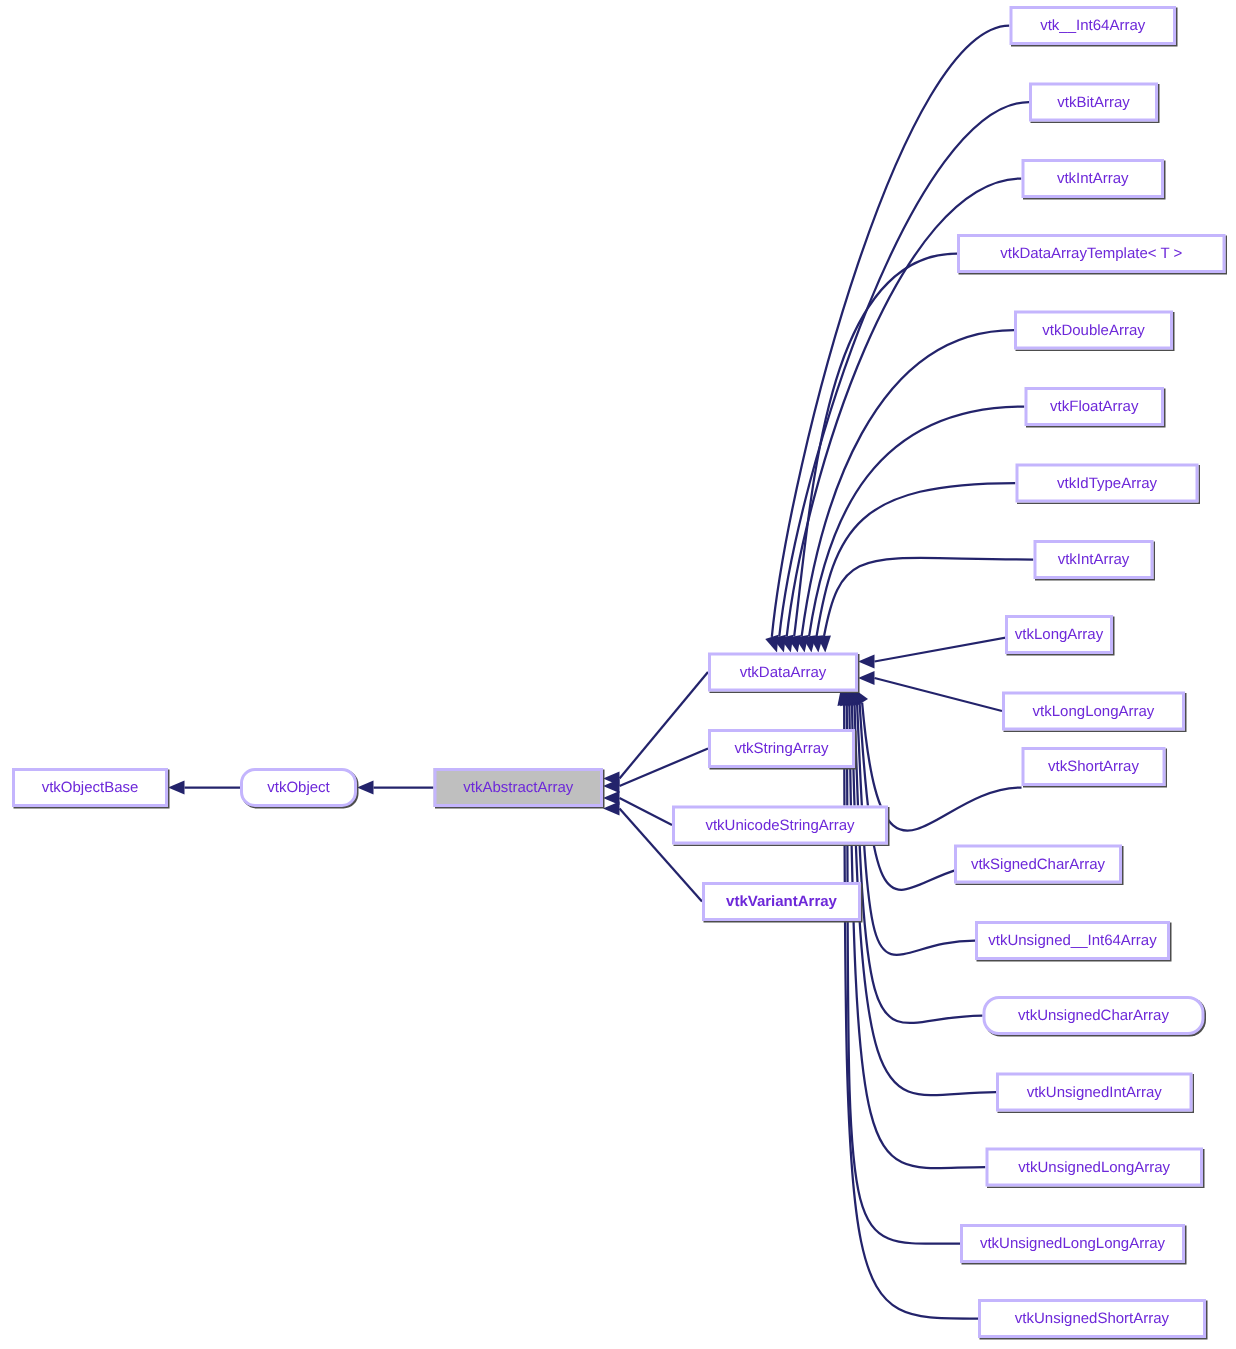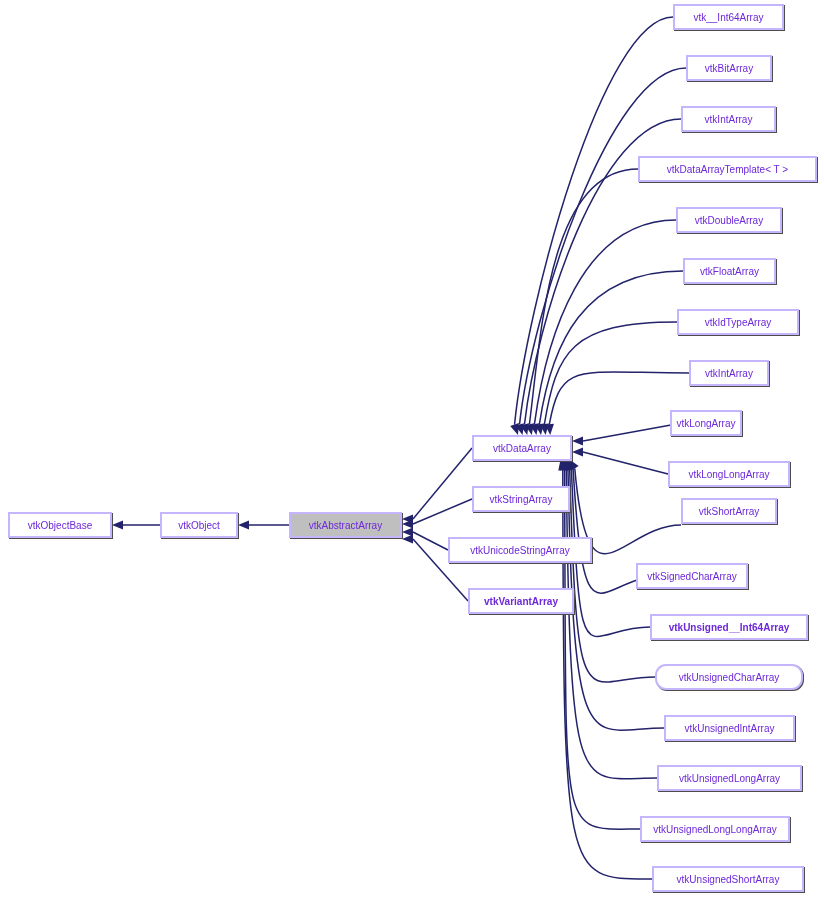--- a/index.html
+++ b/index.html
@@ -75,38 +75,38 @@
       <path class="head" d="M 564.2 459 L 572.2929903611079 467.75576992702605 L 563.650761402912 470.91042975561624 Z"></path>
       <path class="edge" d="M 657 778 C 577 778 570.5 809.5087013803817 566.2507222732747 469.5087013803817"></path>
       <path class="head" d="M 563 459 L 570.6452701232525 468.1493084297395 L 561.8561744232969 470.8680943310239 Z"></path>
       <path class="edge" d="M 640 829 C 556 829 567 847.6580366388171 564.5214435517997 469.65803663881707"></path>
       <path class="head" d="M 561.8 459 L 568.9784406916687 468.51997842624627 L 560.0644464119308 470.79609485138786 Z"></path>
       <path class="edge" d="M 652 879 C 564 879 563.5 885.7807323562537 562.7853626387457 469.7807323562537"></path>
       <path class="head" d="M 560.6 459 L 567.2936688968155 468.8668534345964 L 558.277056380676 470.69461127791095 Z"></path>
     </svg>
   <div id="node-layer">
       <div class="node" style="left: 8px; top: 512px; width: 104px; text-align: center;">vtkObjectBase</div>
-      <div class="node" style="left: 160px; top: 512px; width: 78px;">vtkObject</div>
+      <div class="node" style="left: 160px; top: 512px; width: 78px; border-radius: 10px;">vtkObject</div>
       <div class="node highlight" style="left: 289px; top: 512px; width: 113px;">vtkAbstractArray</div>
       <div class="node" style="left: 472px; top: 435px; width: 100px;">vtkDataArray</div>
       <div class="node" style="left: 472px; top: 486px; width: 98px;">vtkStringArray</div>
       <div class="node" style="left: 448px; top: 537px; width: 144px;">vtkUnicodeStringArray</div>
       <div class="node" style="left: 468px; top: 588px; width: 106px; font-weight: bold;">vtkVariantArray</div>
       <div class="node" style="left: 673px; top: 4px; width: 111px;">vtk__Int64Array</div>
       <div class="node" style="left: 686px; top: 55px; width: 86px;">vtkBitArray</div>
       <div class="node" style="left: 681px; top: 106px; width: 95px;">vtkIntArray</div>
       <div class="node" style="left: 638px; top: 156px; width: 179px;">vtkDataArrayTemplate&lt; T &gt;</div>
       <div class="node" style="left: 676px; top: 207px; width: 106px;">vtkDoubleArray</div>
       <div class="node" style="left: 683px; top: 258px; width: 93px;">vtkFloatArray</div>
       <div class="node" style="left: 677px; top: 309px; width: 122px;">vtkIdTypeArray</div>
       <div class="node" style="left: 689px; top: 360px; width: 80px;">vtkIntArray</div>
       <div class="node" style="left: 670px; top: 410px; width: 72px;">vtkLongArray</div>
       <div class="node" style="left: 668px; top: 461px; width: 122px;">vtkLongLongArray</div>
       <div class="node" style="left: 681px; top: 498px; width: 96px;">vtkShortArray</div>
       <div class="node" style="left: 636px; top: 563px; width: 112px;">vtkSignedCharArray</div>
-      <div class="node" style="left: 650px; top: 614px; width: 158px; font-weight: bold;">vtkUnsigned__Int64Array</div>
+      <div class="node" style="left: 650px; top: 614px; width: 130px;">vtkUnsigned__Int64Array</div>
       <div class="node" style="left: 655px; top: 664px; width: 148px; border-radius: 11px;">vtkUnsignedCharArray</div>
       <div class="node" style="left: 664px; top: 715px; width: 131px;">vtkUnsignedIntArray</div>
       <div class="node" style="left: 657px; top: 765px; width: 145px;">vtkUnsignedLongArray</div>
       <div class="node" style="left: 640px; top: 816px; width: 150px;">vtkUnsignedLongLongArray</div>
       <div class="node" style="left: 652px; top: 866px; width: 152px;">vtkUnsignedShortArray</div>
     </div>
 </div>
 
 </body></html>

